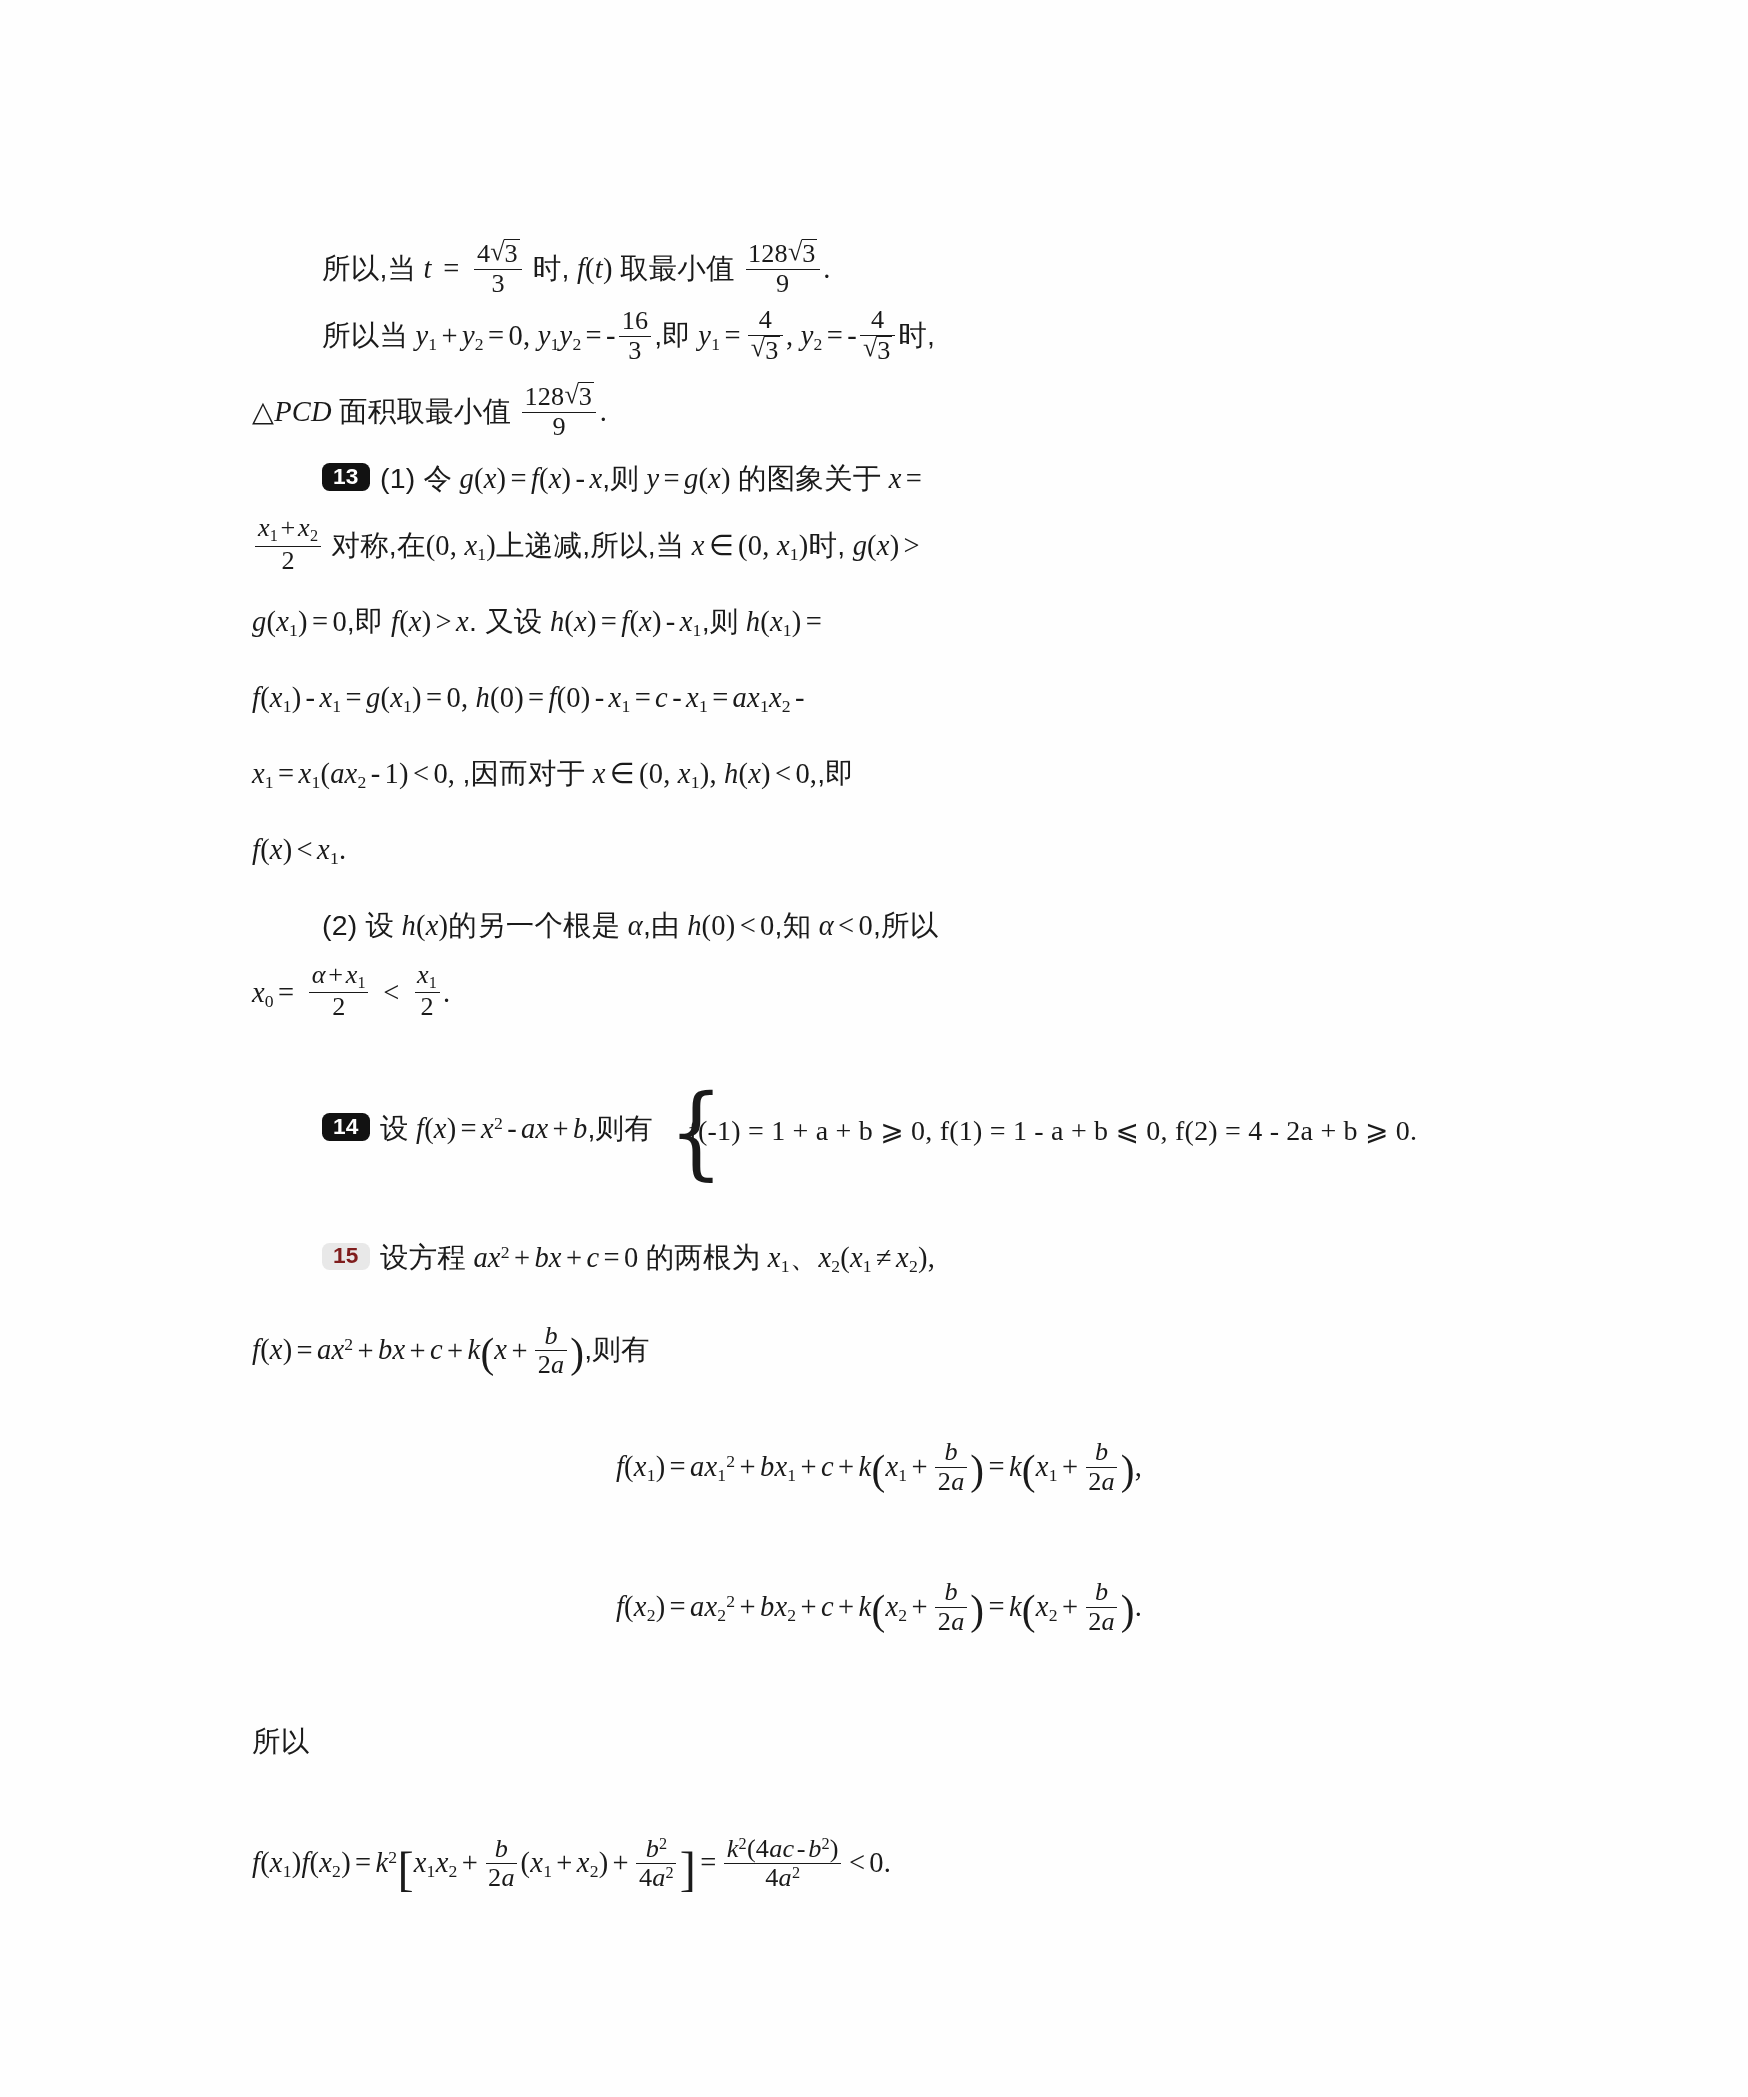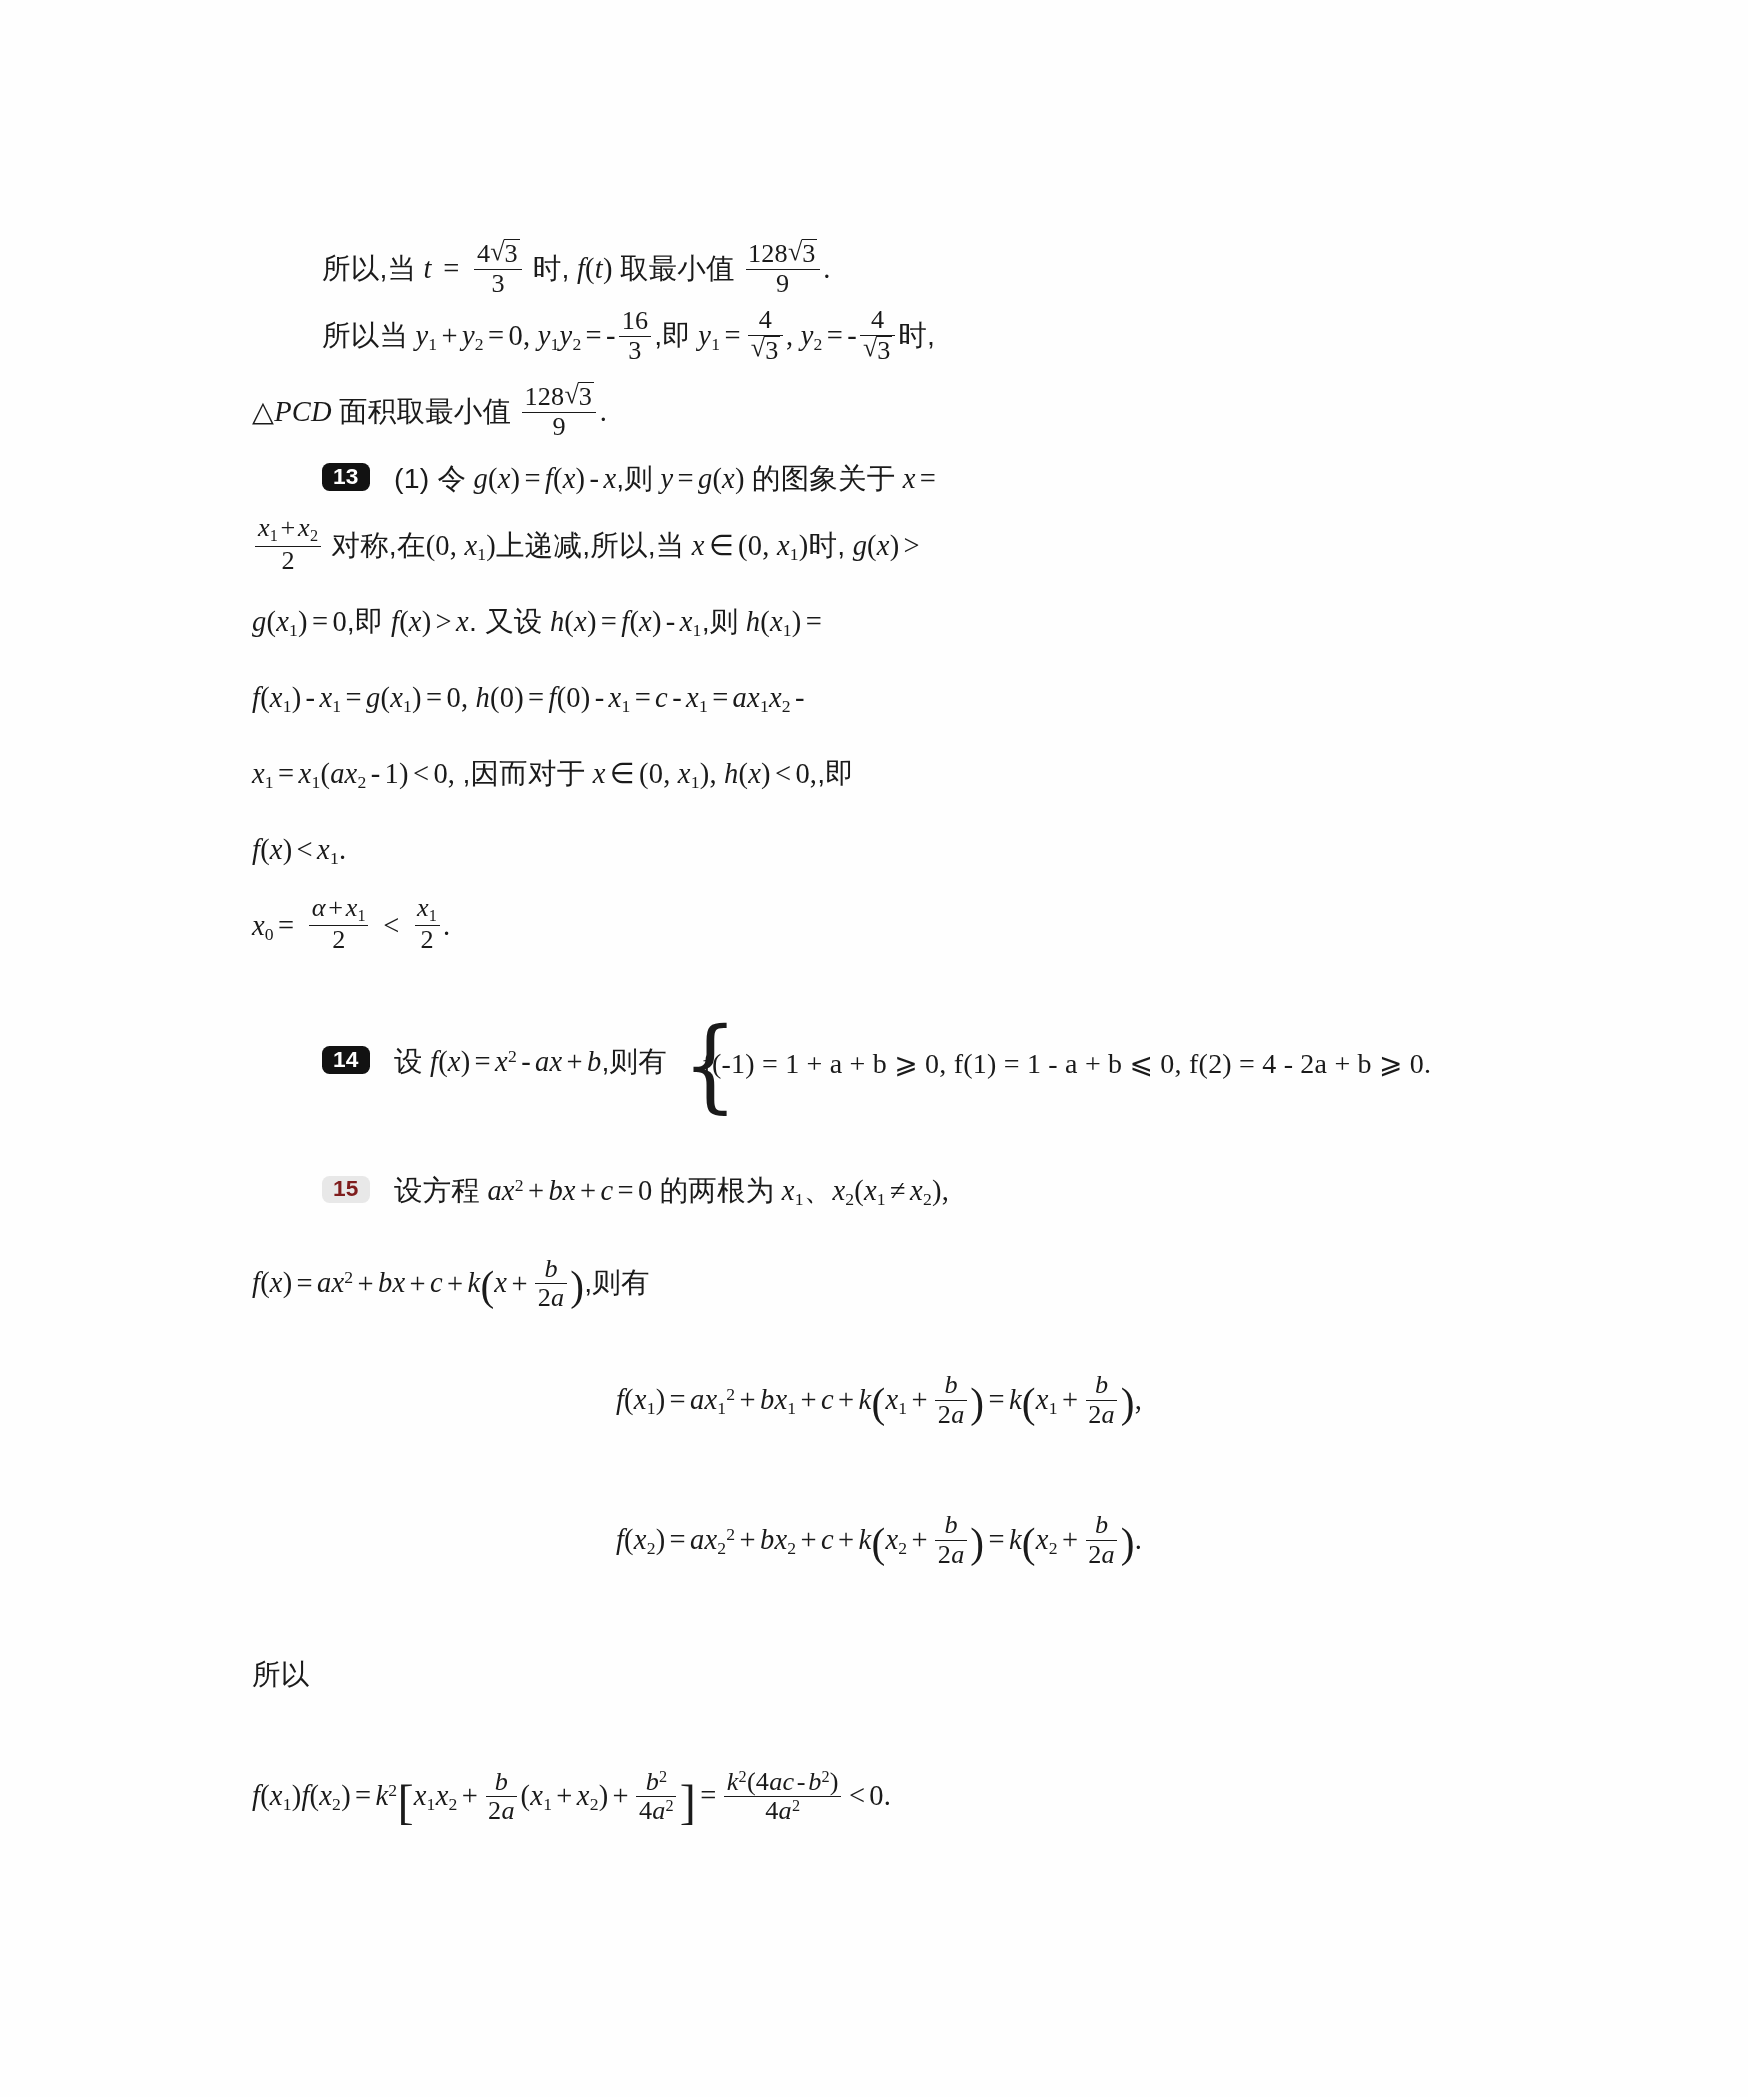--- a/index.html
+++ b/index.html
@@ -74,21 +74,21 @@
     display: inline-block;
     background: #121212;
     color: #ffffff;
     border-radius: 7.6px;
     padding: 1.7px 11px 3.4px 11px;
     font-family: "Liberation Sans", sans-serif;
     font-weight: bold;
     font-size: 22.7px;
     line-height: 1.0;
     vertical-align: 4.2px;
-    margin-right: 17px;
+    margin-right: 3px;
     text-align: center;
   }
   .badge.light {
     background: #e8e8e8;
     color: #7f1d1d;
   }
 
   
   .system {
     display: inline-block;
@@ -201,20 +201,27 @@
       <i class="v">x</i><sub>1</sub><span class="op">=</span><i class="v">x</i><sub>1</sub><span>(</span><i class="v">ax</i><sub>2</sub><span class="op">-</span><span>1)</span><span class="op">&lt;</span><span>0,</span>
       <span class="cjk">,因而对于</span>
       <i class="v">x</i><span class="op">∈</span><span>(0,</span>&nbsp;<i class="v">x</i><sub>1</sub><span>),</span>
       <i class="v">h</i><span>(</span><i class="v">x</i><span>)</span><span class="op">&lt;</span><span>0,</span><span class="cjk">,即</span>
     </div>
 
     <div class="line">
       <i class="v">f</i><span>(</span><i class="v">x</i><span>)</span><span class="op">&lt;</span><i class="v">x</i><sub>1</sub><span>.</span>
     </div>
 
+    <div class="line indent">
+      <span class="cjk">(2) 设</span>
+      <i class="v">h</i><span>(</span><i class="v">x</i><span>)</span><span class="cjk">的另一个根是</span>
+      <i class="v">α</i><span class="cjk">,由</span>
+      <i class="v">h</i><span>(0)</span><span class="op">&lt;</span><span>0</span><span class="cjk">,知</span>
+      <i class="v">α</i><span class="op">&lt;</span><span>0</span><span class="cjk">,所以</span>
+    </div>
 
     <div class="line">
       <i class="v">x</i><sub>0</sub><span class="op">=</span>
       <span class="frac">
         <span class="num"><i class="v">α</i><span class="opn">+</span><i class="v">x</i><sub>1</sub></span>
         <span class="den">2</span>
       </span>
       <span class="op">&lt;</span>
       <span class="frac">
         <span class="num"><i class="v">x</i><sub>1</sub></span>

